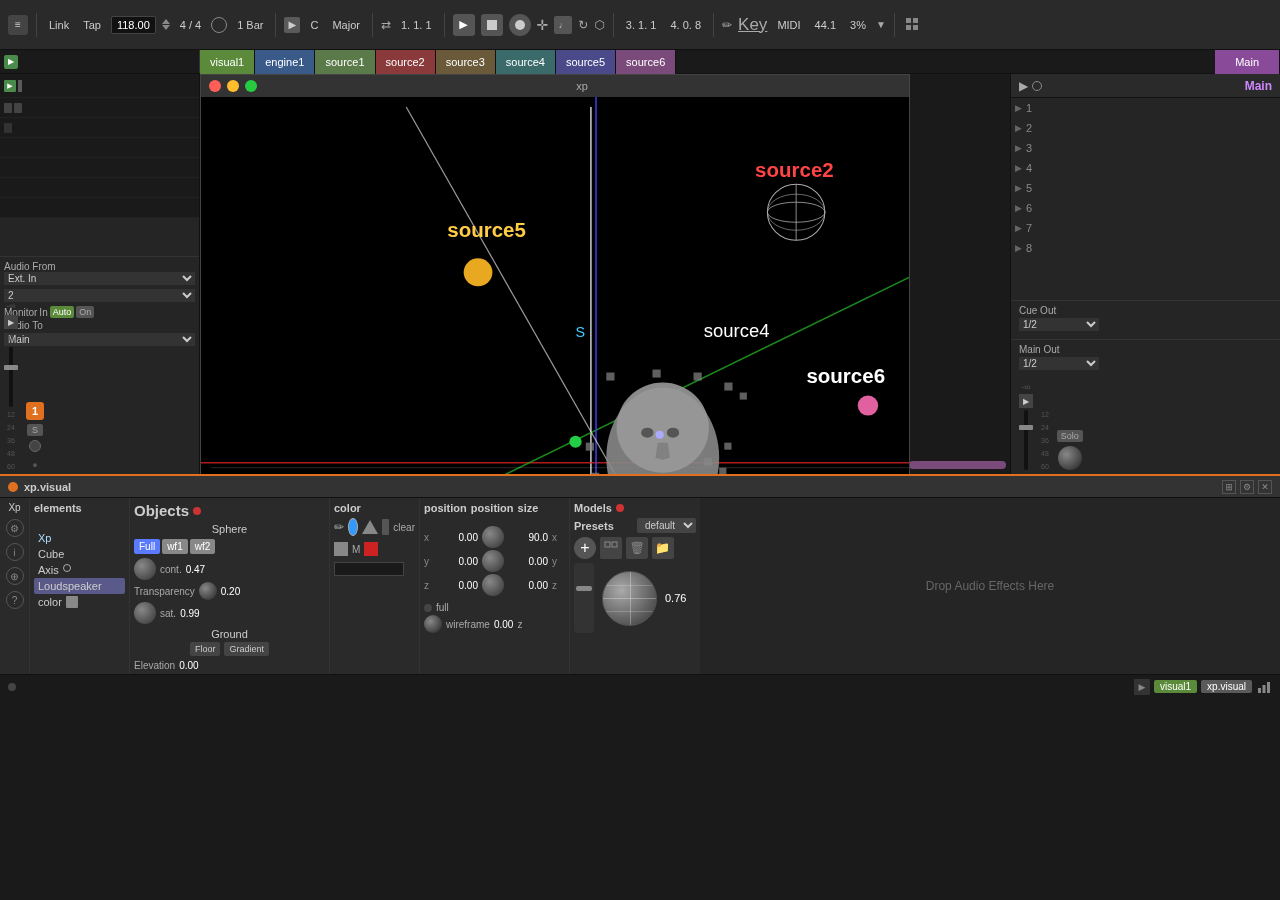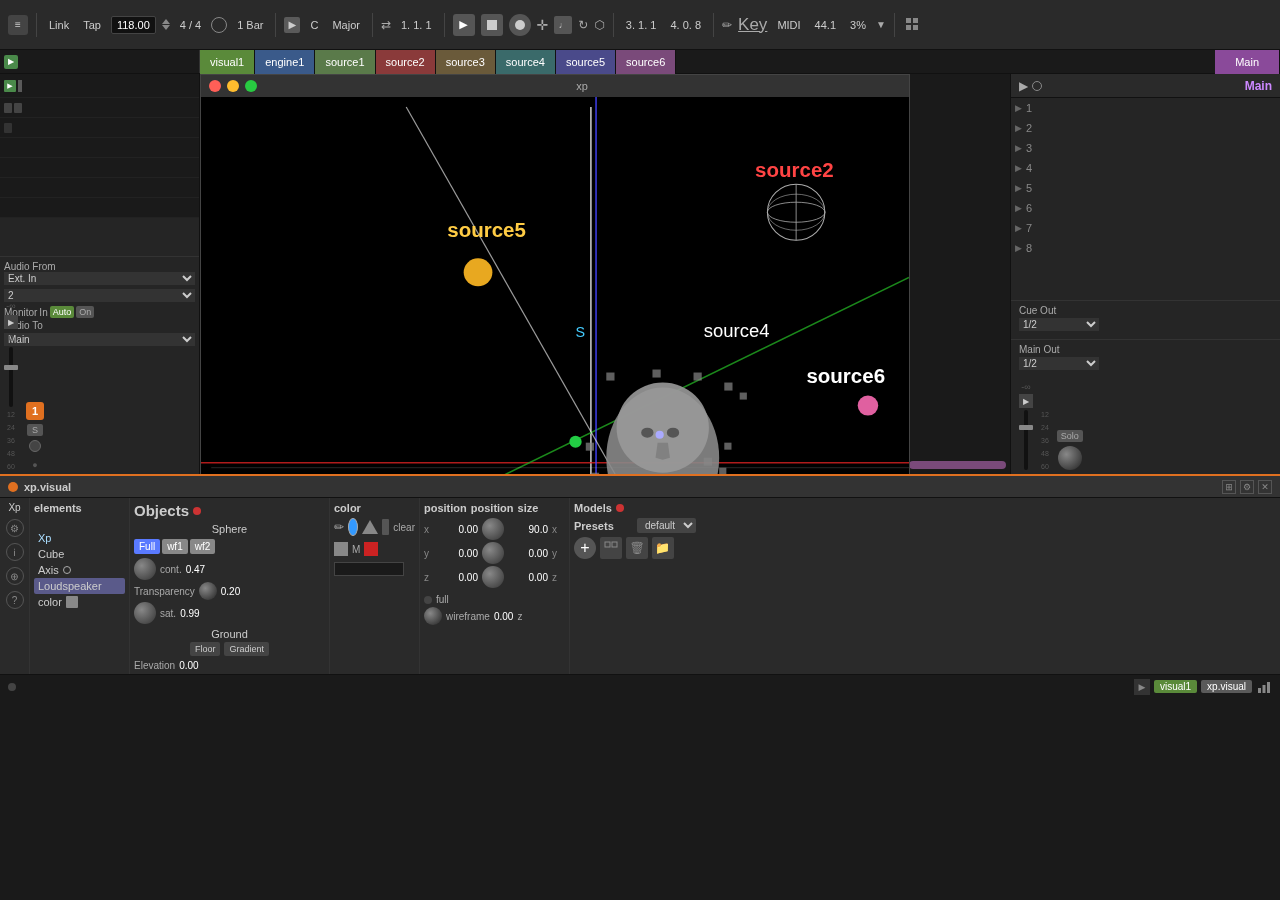--- a/index.html
+++ b/index.html
@@ -315,21 +315,21 @@
     }
     .color-title { color: #ccc; font-size: 11px; font-weight: bold; margin-bottom: 4px; }
 
     
     .transform-section {
       width: 150px;
       border-right: 1px solid #333;
       padding: 4px;
     }
     .transform-header {
-      display: flex; gap: 4px; margin-bottom: 4px;
+      display: flex; gap: 4px; margin-bottom: 12px;
     }
     .transform-title { color: #ccc; font-size: 11px; font-weight: bold; }
     .transform-row { display: flex; align-items: center; gap: 4px; margin-bottom: 2px; }
     .axis-label { color: #888; font-size: 10px; width: 10px; }
     .transform-val { color: #fff; font-size: 10px; width: 40px; text-align: right; }
 
     
     .models-section {
       width: 130px;
       padding: 4px;
@@ -795,21 +795,21 @@
       <div class="xp-icon">⚙</div>
       <div class="xp-icon">ℹ</div>
       <div class="xp-icon">⊕</div>
       <div class="xp-icon">?</div>
     </div>
 
     <div class="elements-section">
       <div class="section-header">elements</div>
       <div class="element-item active">Xp</div>
       <div class="element-item">Cube</div>
-      <div class="element-item" style="display:flex;align-items:center;gap:4px;">
+      <div class="element-item" style="display:flex;gap:4px;">
         <span>Axis</span>
         <div style="width:8px;height:8px;border-radius:50%;border:1px solid #aaa;"></div>
       </div>
       <div class="element-item selected">Loudspeaker</div>
       <div class="element-item" style="display:flex;align-items:center;gap:4px;">
         <span>color</span>
         <div style="width:12px;height:12px;background:#888;border-radius:1px;"></div>
       </div>
     </div>
 
@@ -935,22 +935,40 @@
         <div style="width:22px;height:22px;background:#444;border-radius:2px;display:flex;align-items:center;justify-content:center;cursor:pointer;">
           <svg width="14" height="14" viewBox="0 0 14 14">
             <rect x="1" y="1" width="5" height="5" fill="none" stroke="#888" stroke-width="1"></rect>
             <rect x="8" y="1" width="5" height="5" fill="none" stroke="#888" stroke-width="1"></rect>
           </svg>
         </div>
         <div style="width:22px;height:22px;background:#444;border-radius:2px;display:flex;align-items:center;justify-content:center;cursor:pointer;color:#888;font-size:12px;">🗑</div>
         <div style="width:22px;height:22px;background:#444;border-radius:2px;display:flex;align-items:center;justify-content:center;cursor:pointer;color:#888;font-size:12px;">📁</div>
       </div>
 
-    </div>
-
+      <div style="display:flex;gap:8px;align-items:center;">
+        <div style="width:20px;height:70px;background:#333;border-radius:3px;position:relative;cursor:pointer;">
+          <div style="width:16px;height:5px;background:#888;border-radius:2px;position:absolute;left:2px;bottom:60%;cursor:pointer;"></div>
+        </div>
+        <div style="width:55px;height:55px;border-radius:50%;background:radial-gradient(circle at 35% 35%, #aaa, #333);border:1px solid #555;overflow:hidden;position:relative;">
+
+          <div style="position:absolute;top:50%;left:0;right:0;height:1px;background:rgba(255,255,255,0.3);"></div>
+          <div style="position:absolute;top:25%;left:0;right:0;height:1px;background:rgba(255,255,255,0.2);"></div>
+          <div style="position:absolute;top:75%;left:0;right:0;height:1px;background:rgba(255,255,255,0.2);"></div>
+          <div style="position:absolute;top:0;bottom:0;left:50%;width:1px;background:rgba(255,255,255,0.3);"></div>
+        </div>
+        <div style="display:flex;flex-direction:column;align-items:center;gap:2px;">
+          <div style="color:#fff;font-size:11px;">0.76</div>
+        </div>
+      </div>
+    </div>
+
+    <div class="bottom-right-panel">
+      <div class="drop-text">Drop Audio Effects Here</div>
+    </div>
   </div>
 </div>
 
 <div id="status-bar">
   <div style="display:flex;align-items:center;gap:4px;">
     <div style="width:8px;height:8px;border-radius:50%;background:#444;"></div>
     <div style="color:#888;font-size:10px;"></div>
   </div>
   <div style="display:flex;align-items:center;gap:4px;">
     <div style="width:16px;height:16px;background:#333;display:flex;align-items:center;justify-content:center;cursor:pointer;color:#888;font-size:9px;">▶</div>

